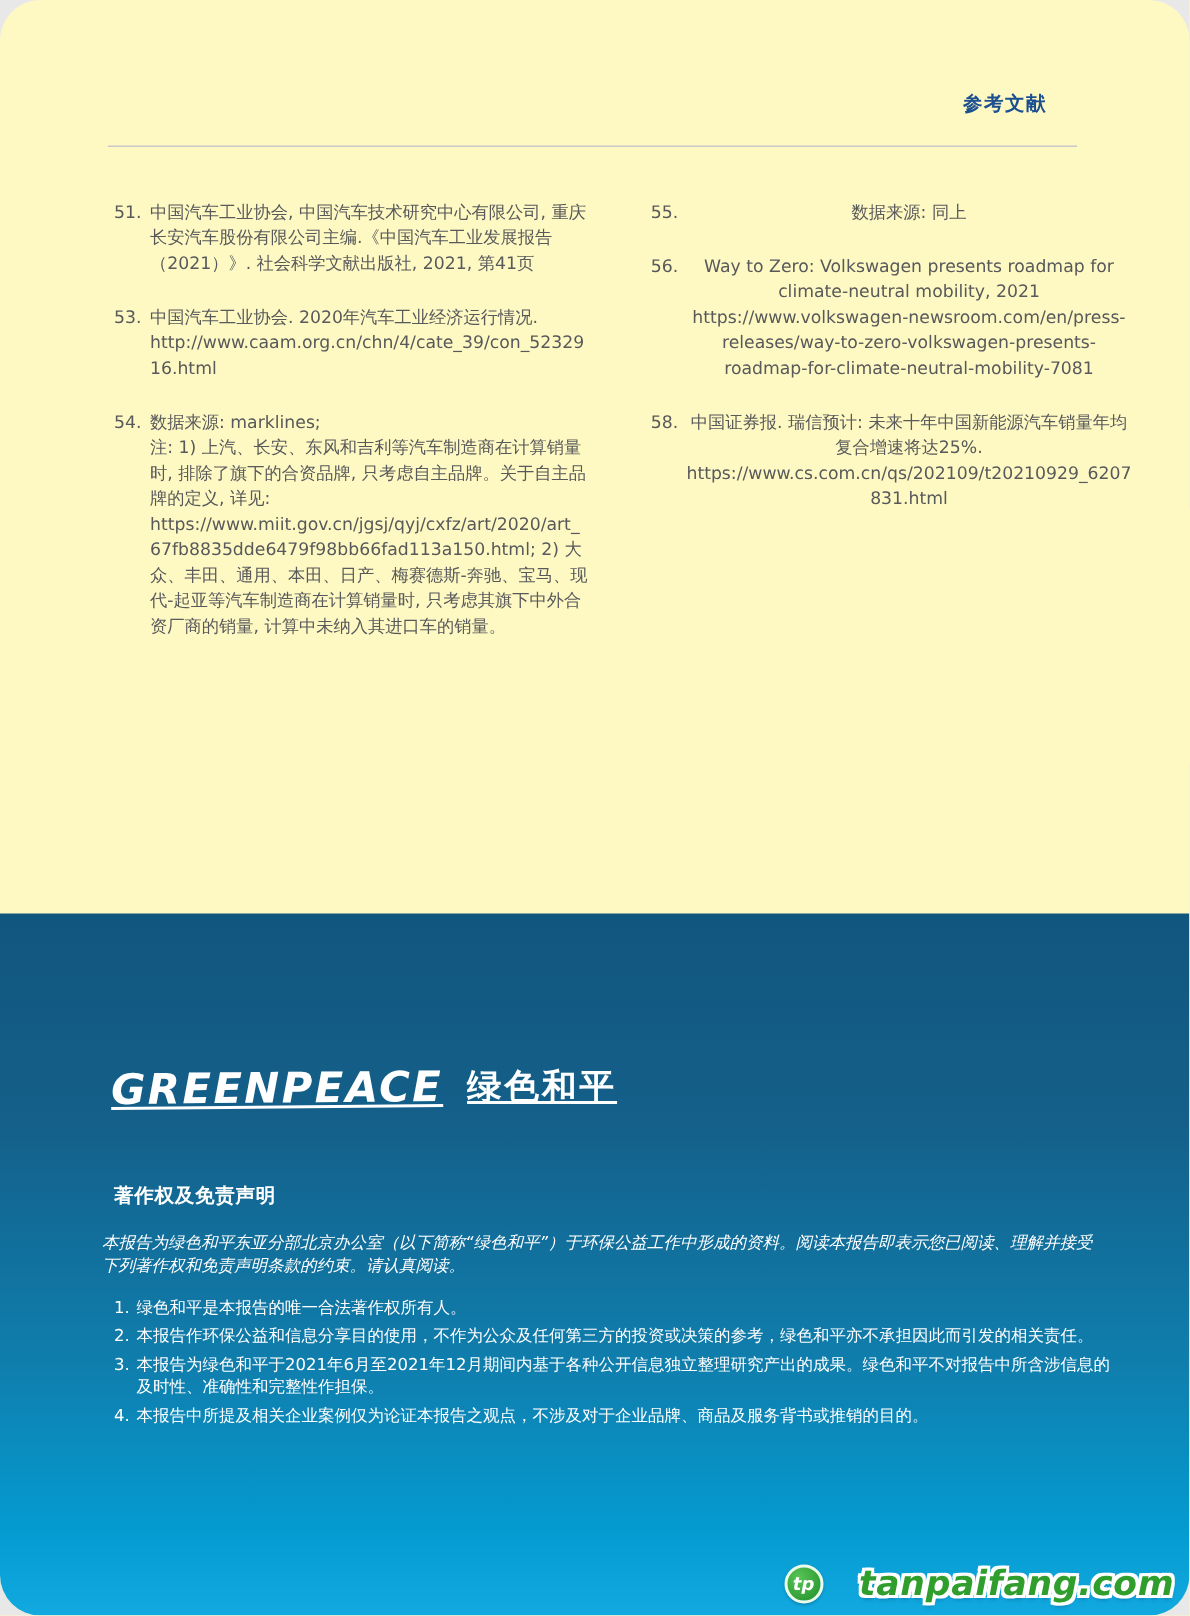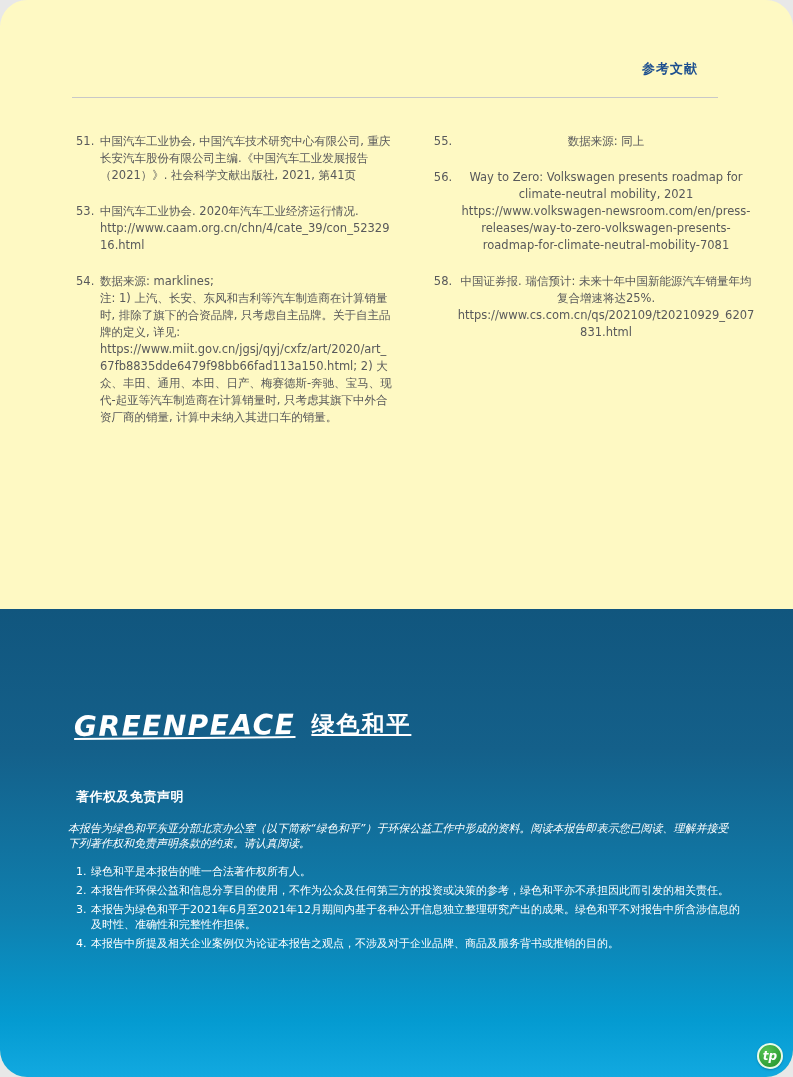--- a/index.html
+++ b/index.html
@@ -141,15 +141,16 @@
         <span class="dis-num">4.</span>
         <span class="dis-text">本报告中所提及相关企业案例仅为论证本报告之观点，不涉及对于企业品牌、商品及服务背书或推销的目的。</span>
       </div>
     </div>
 
 
   </div>
 
   <div class="watermark">
     <span class="wm-icon">tp</span>
+    <span class="wm-text">tanpaifang.com</span>
   </div>
 
 </div>
 
 </body></html>

